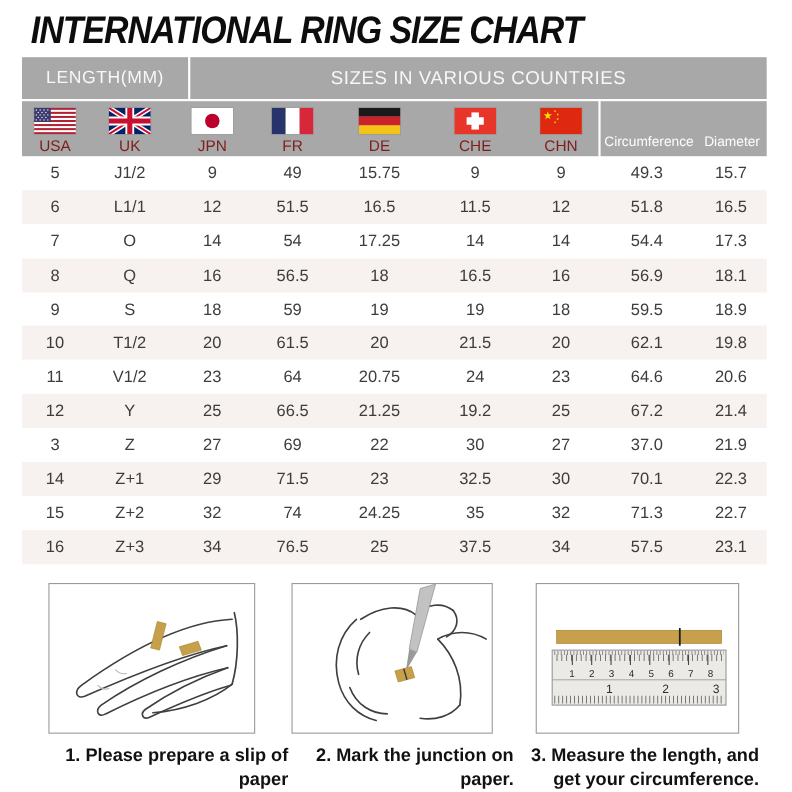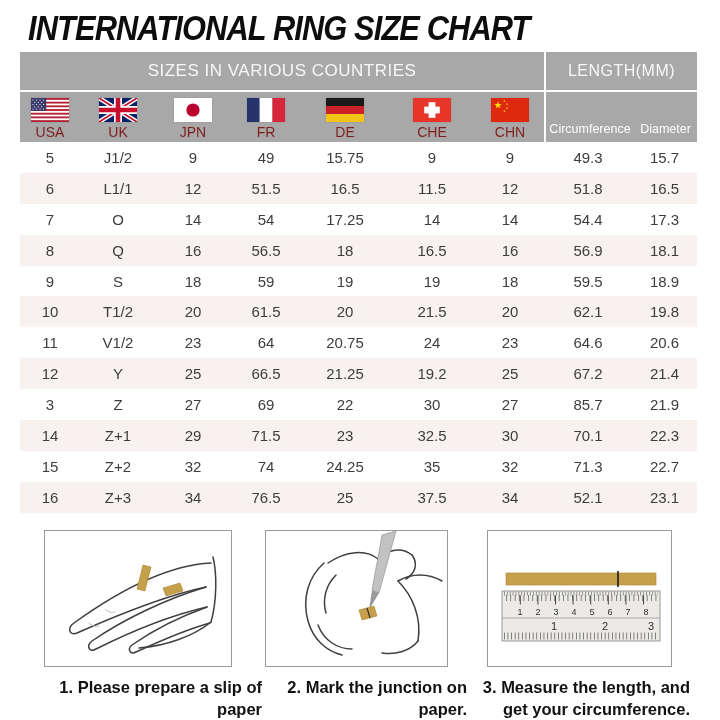--- a/index.html
+++ b/index.html
@@ -52,22 +52,22 @@
 </head>
 <body>
 
 <div class="page">
 
   <h1 class="title">INTERNATIONAL RING SIZE CHART</h1>
 
   <div class="ringtable">
 
     <div class="thead1">
+      <div class="hcell right">LENGTH(MM)</div>
       <div class="hcell left">SIZES IN VARIOUS COUNTRIES</div>
-      <div class="hcell right">LENGTH(MM)</div>
     </div>
 
     <div class="hline"></div>
 
     <div class="thead2">
       <div class="countries">
 
         <div class="country">
           <span class="flag">
             <svg viewBox="0 0 38 24">
@@ -287,21 +287,21 @@
         </div>
 
         <div class="trow">
           <span class="td">3</span>
           <span class="td">Z</span>
           <span class="td">27</span>
           <span class="td">69</span>
           <span class="td">22</span>
           <span class="td">30</span>
           <span class="td">27</span>
-          <span class="td">85.7</span>
+          <span class="td">37.0</span>
           <span class="td">21.9</span>
         </div>
 
         <div class="trow alt">
           <span class="td">14</span>
           <span class="td">Z+1</span>
           <span class="td">29</span>
           <span class="td">71.5</span>
           <span class="td">23</span>
           <span class="td">32.5</span>
@@ -323,21 +323,21 @@
         </div>
 
         <div class="trow alt">
           <span class="td">16</span>
           <span class="td">Z+3</span>
           <span class="td">34</span>
           <span class="td">76.5</span>
           <span class="td">25</span>
           <span class="td">37.5</span>
           <span class="td">34</span>
-          <span class="td">52.1</span>
+          <span class="td">57.5</span>
           <span class="td">23.1</span>
         </div>
       </div>
   </div>
 
   <div class="panel-box" id="box1">
     <svg class="sketch" width="186" height="135" viewBox="0 0 186 135">
       <g fill="none" stroke="#3f3f3f" stroke-width="1.5" stroke-linecap="round">
         <path d="M168,26 C172,42 172,70 166,91"></path>
         <path d="M166,32 C127,34 79,56 29,92 C22,97 24,105 32,102 C77,82 123,64 161,56"></path>

